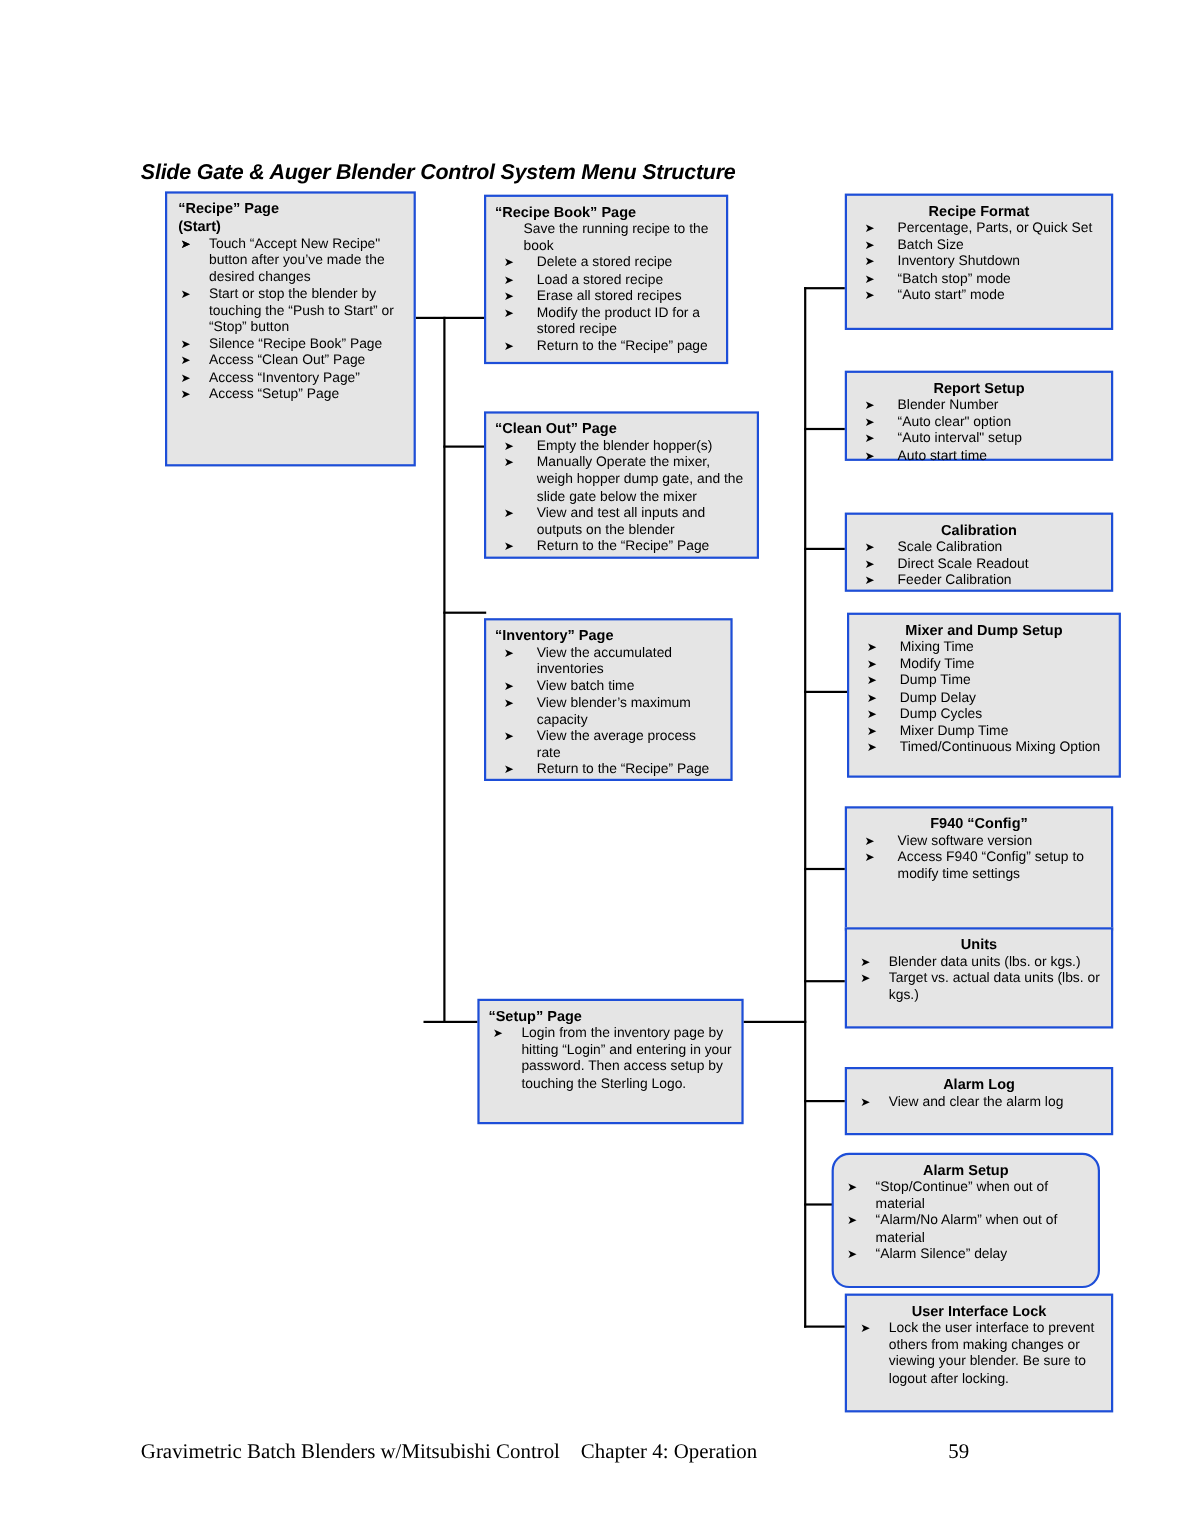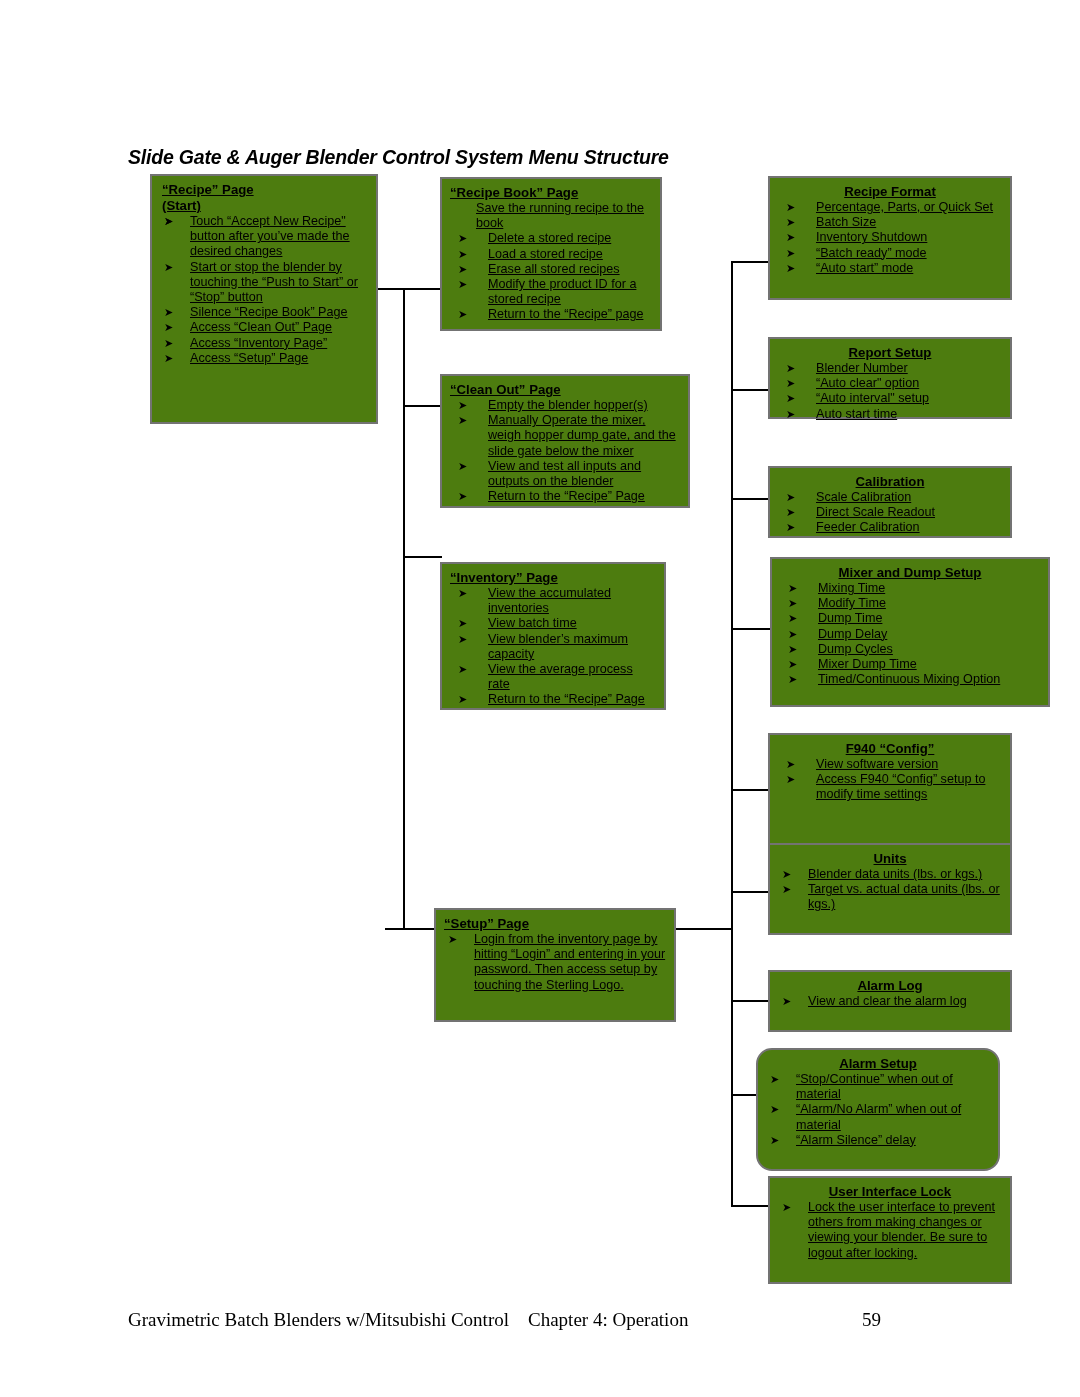--- a/index.html
+++ b/index.html
@@ -37,27 +37,26 @@
   .ln {
     position: absolute;
     background: #000000;
   }
   .ln.h { height: 2px; }
   .ln.v { width: 2px; }
 
   
   .box {
     position: absolute;
-    border: 2px solid #737373;
-    background: #4d7c0f;
+    border: 2px solid #1d4ed8;
+    background: #e5e5e5;
     box-sizing: border-box;
     padding: 6px 8px 6px 8px;
     font-size: 12.6px;
     line-height: 15.2px;
-    text-decoration: underline;
   }
   .box .bx-title {
     font-weight: bold;
     font-size: 13.2px;
     line-height: 16px;
     white-space: pre-line;
   }
   .box .bx-title.center { text-align: center; }
   .box .bx-title.indent2 { padding-left: 2px; }
 
@@ -188,21 +187,21 @@
       <li><span class="bullet">➤</span><span>Login from the inventory page by hitting “Login” and entering in your password.  Then access setup by touching the Sterling Logo.</span></li>
     </ul>
   </div>
 
   <div class="box" style="left:768px; top:176px; width:244px; height:124px;">
     <div class="bx-title center">Recipe Format</div>
     <ul class="bx-list">
       <li><span class="bullet">➤</span><span>Percentage, Parts, or Quick Set</span></li>
       <li><span class="bullet">➤</span><span>Batch Size</span></li>
       <li><span class="bullet">➤</span><span>Inventory Shutdown</span></li>
-      <li><span class="bullet">➤</span><span>“Batch ready” mode</span></li>
+      <li><span class="bullet">➤</span><span>“Batch stop” mode</span></li>
       <li><span class="bullet">➤</span><span>“Auto start” mode</span></li>
     </ul>
   </div>
 
   <div class="box" style="left:768px; top:337px; width:244px; height:82px;">
     <div class="bx-title center">Report Setup</div>
     <ul class="bx-list">
       <li><span class="bullet">➤</span><span>Blender Number</span></li>
       <li><span class="bullet">➤</span><span>“Auto clear" option</span></li>
       <li><span class="bullet">➤</span><span>“Auto interval" setup</span></li>
@@ -212,21 +211,21 @@
 
   <div class="box" style="left:768px; top:466px; width:244px; height:72px;">
     <div class="bx-title center">Calibration</div>
     <ul class="bx-list">
       <li><span class="bullet">➤</span><span>Scale Calibration</span></li>
       <li><span class="bullet">➤</span><span>Direct Scale Readout</span></li>
       <li><span class="bullet">➤</span><span>Feeder Calibration</span></li>
     </ul>
   </div>
 
-  <div class="box" style="left:770px; top:557px; width:280px; height:150px;">
+  <div class="box" style="left:770px; top:557px; width:249px; height:150px;">
     <div class="bx-title center">Mixer and Dump Setup</div>
     <ul class="bx-list">
       <li><span class="bullet">➤</span><span>Mixing Time</span></li>
       <li><span class="bullet">➤</span><span>Modify Time</span></li>
       <li><span class="bullet">➤</span><span>Dump Time</span></li>
       <li><span class="bullet">➤</span><span>Dump Delay</span></li>
       <li><span class="bullet">➤</span><span>Dump Cycles</span></li>
       <li><span class="bullet">➤</span><span>Mixer Dump Time</span></li>
       <li><span class="bullet">➤</span><span>Timed/Continuous Mixing Option</span></li>
     </ul>

